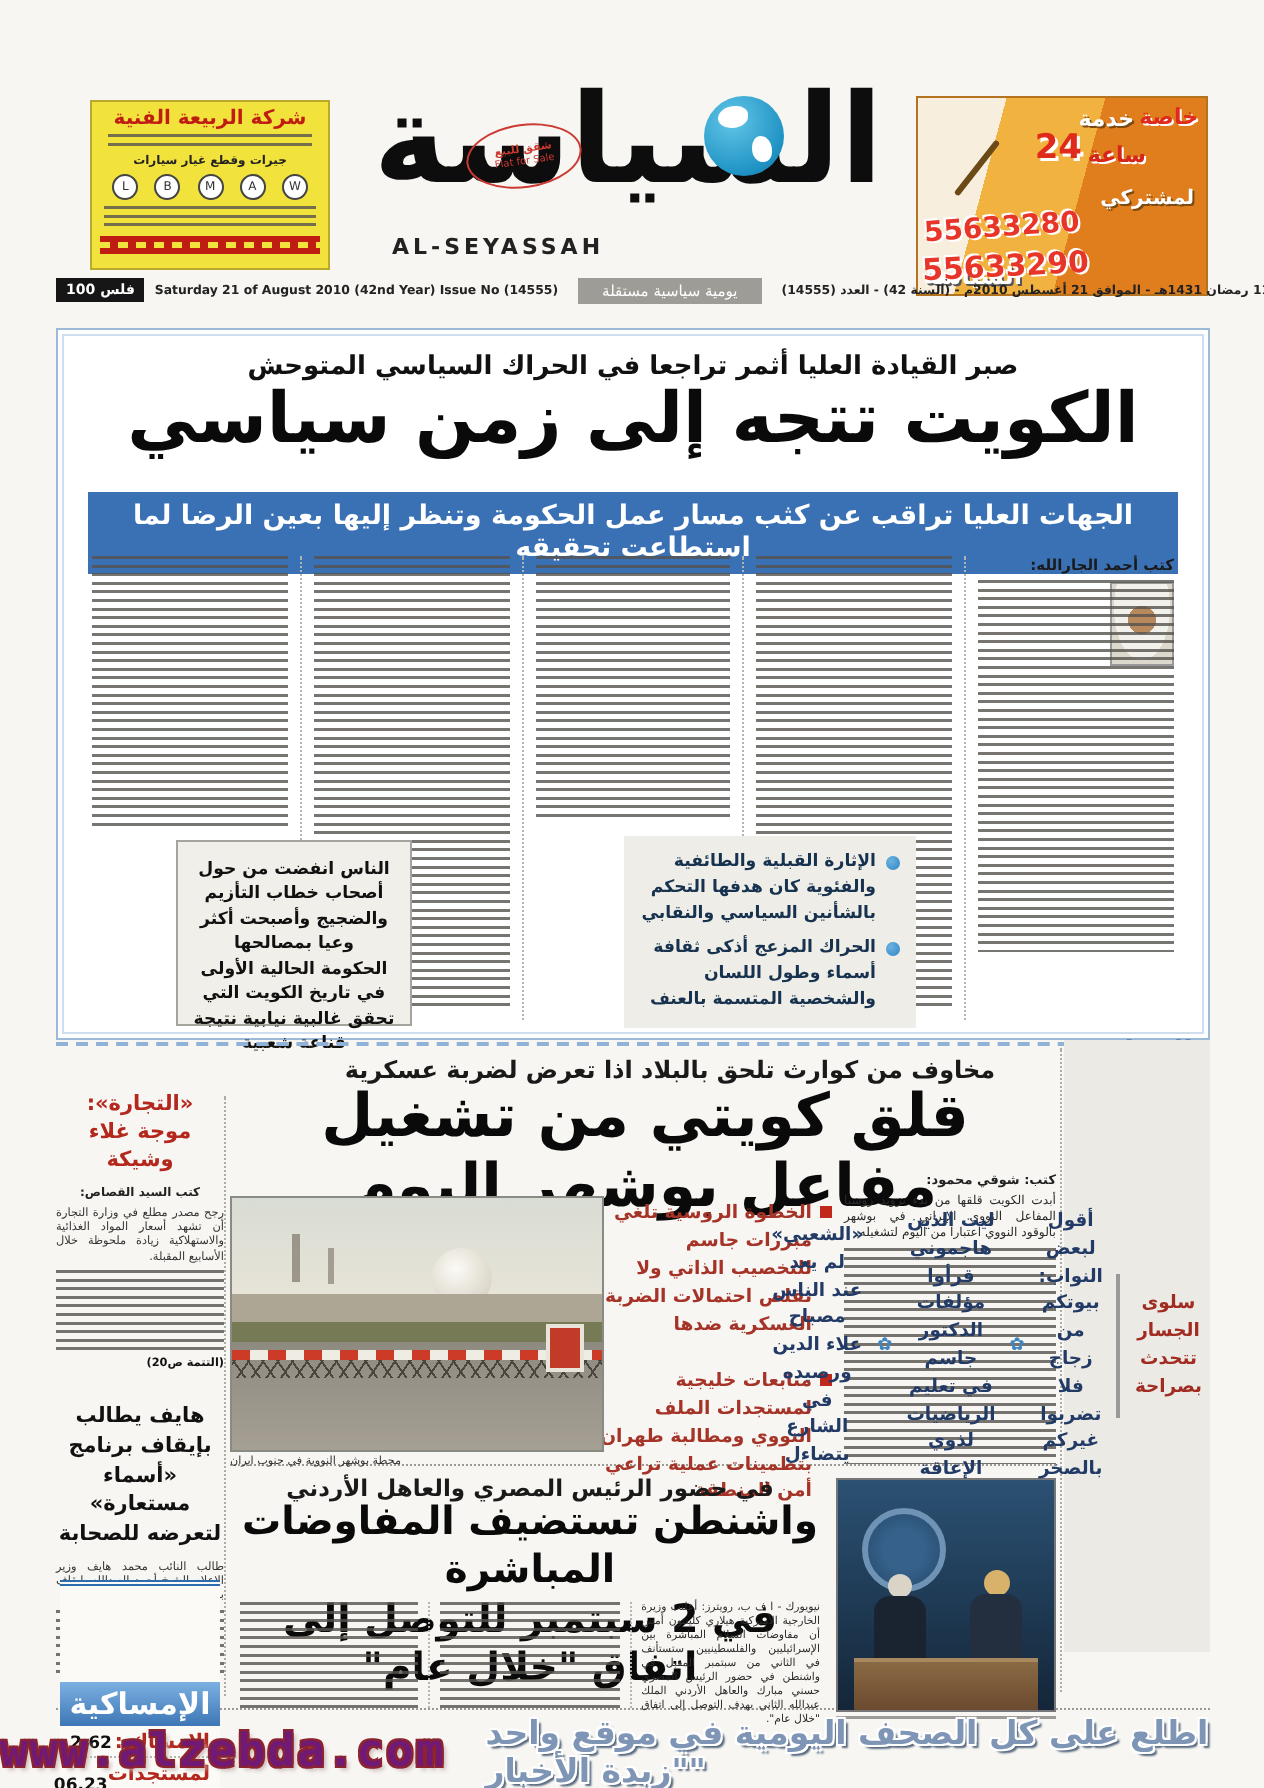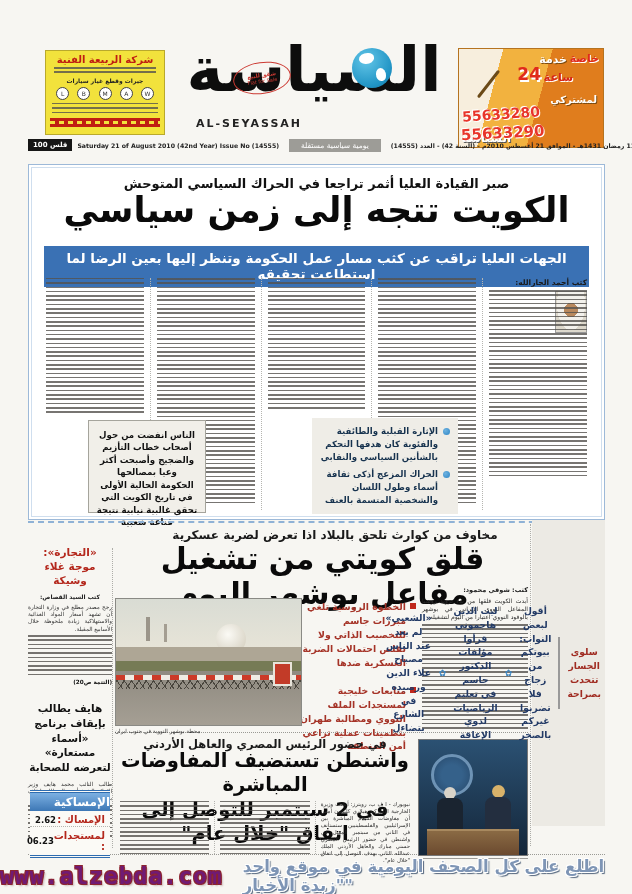--- a/index.html
+++ b/index.html
@@ -117,21 +117,21 @@
   
   .lsb{left:28px;top:545px;width:84px;}
   .trade-title{color:#b4271c;font-weight:bold;font-size:10.5px;text-align:center;line-height:1.35;}
   .trade-title span{display:block;}
   .sb-byline{font-size:6px;text-align:center;margin:5px 0 4px;color:#222;font-weight:bold;}
   .sb-lead{font-size:5.7px;line-height:1.3;text-align:justify;color:#333;}
   .sb-more{font-size:5.7px;font-weight:bold;color:#111;margin-top:2px;}
   .hayef-title{color:#111;font-weight:bold;font-size:10.5px;text-align:center;line-height:1.4;margin-top:16px;}
   .imsak{left:30px;top:790px;width:80px;box-sizing:border-box;background:#fbfaf6;
          border-top:3px double #2e6cb0;border-bottom:3px double #2e6cb0;padding-bottom:2px;}
-  .imsak .ttl{background:linear-gradient(#7cb0e2,#3d77b5);color:#fff;font-weight:bold;font-size:12px;padding:2px 0;}
+  .imsak .ttl{background:linear-gradient(#7cb0e2,#3d77b5);color:#fff;font-weight:bold;font-size:15px;text-align:center;padding:2px 0;margin-top:48px;}
   .imsak .row{display:flex;justify-content:space-between;align-items:center;padding:3px 5px 1px;border-bottom:1px dotted #b5b5b0;}
   .imsak .row:last-child{border-bottom:none;}
   .imsak .lab{color:#b4271c;font-weight:bold;font-size:10px;}
   .imsak .val{color:#111;font-weight:bold;font-size:8.5px;direction:ltr;}
   
   .tmr-head{left:532px;top:518px;width:73px;color:#19579f;font-weight:bold;font-size:13.5px;text-align:center;
             padding-bottom:2px;border-bottom:2px dotted #8a8a85;}
   .tmr-col{left:532px;top:520px;width:73px;height:306px;box-sizing:border-box;background:#eceae4;padding:8px 4px;
            display:flex;flex-direction:row;align-items:center;gap:7px;text-align:center;}
   .tmr-i1{color:#a02c22;font-weight:bold;font-size:9.2px;line-height:1.5;}

